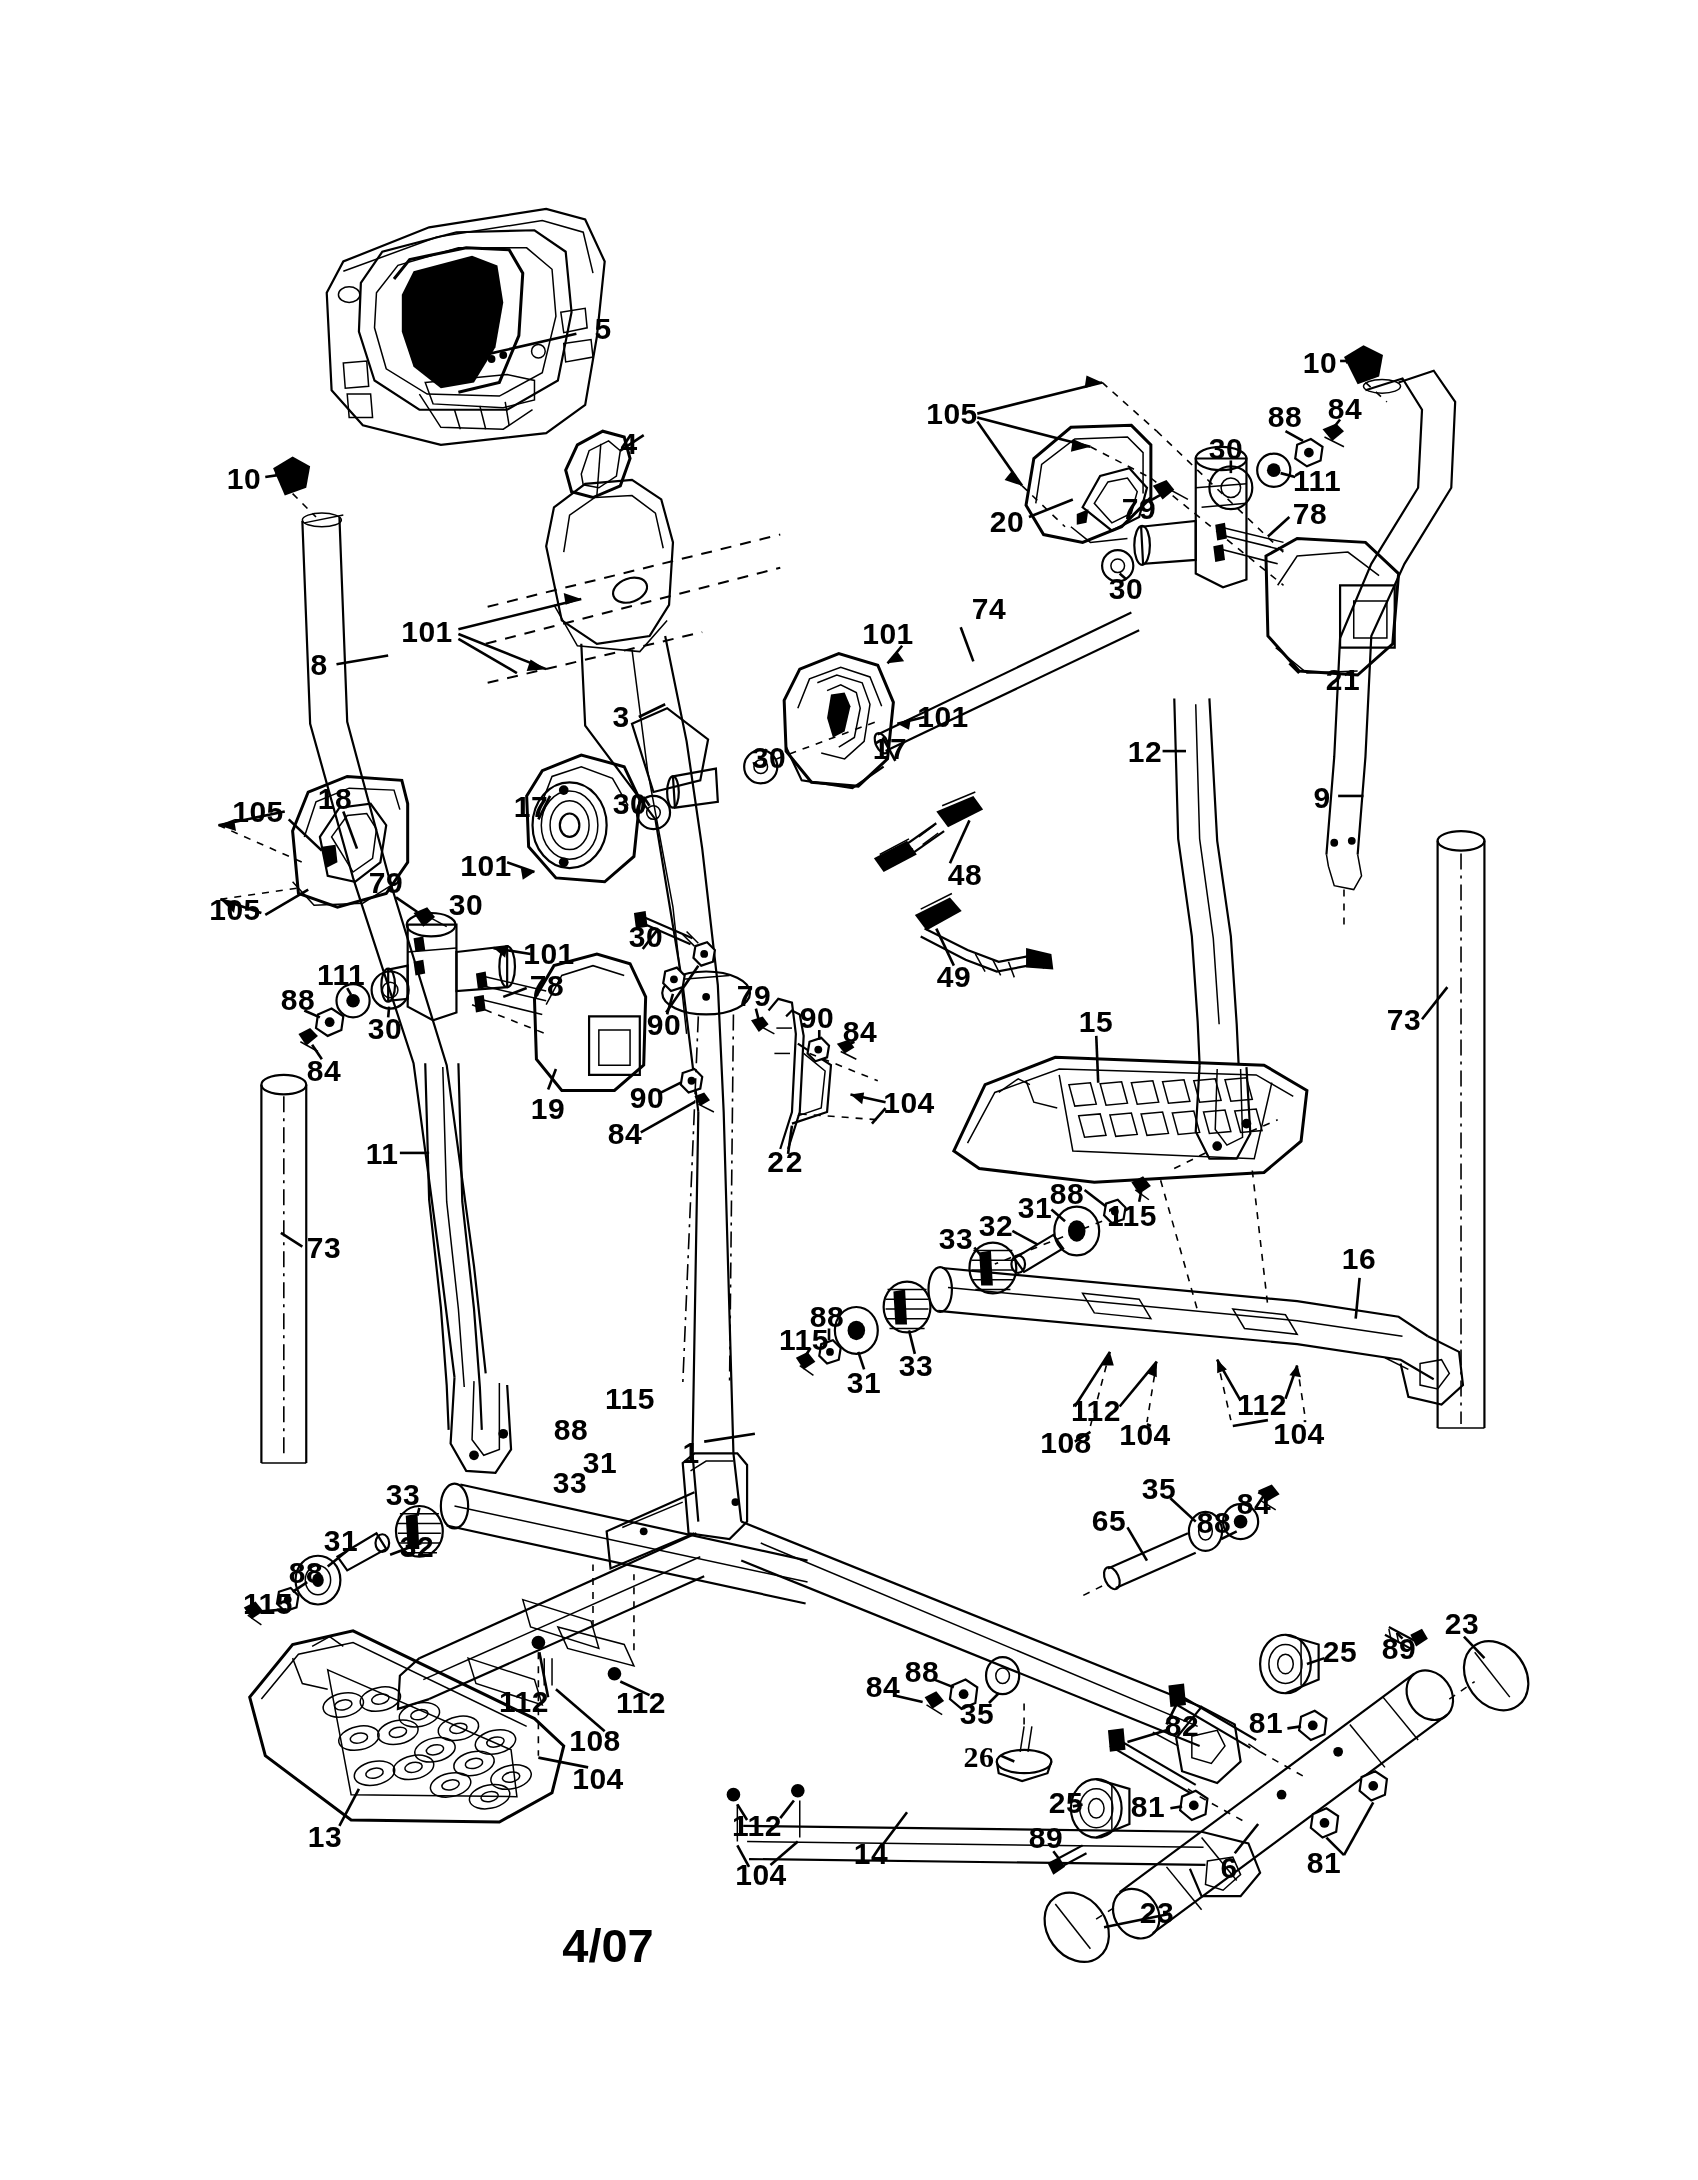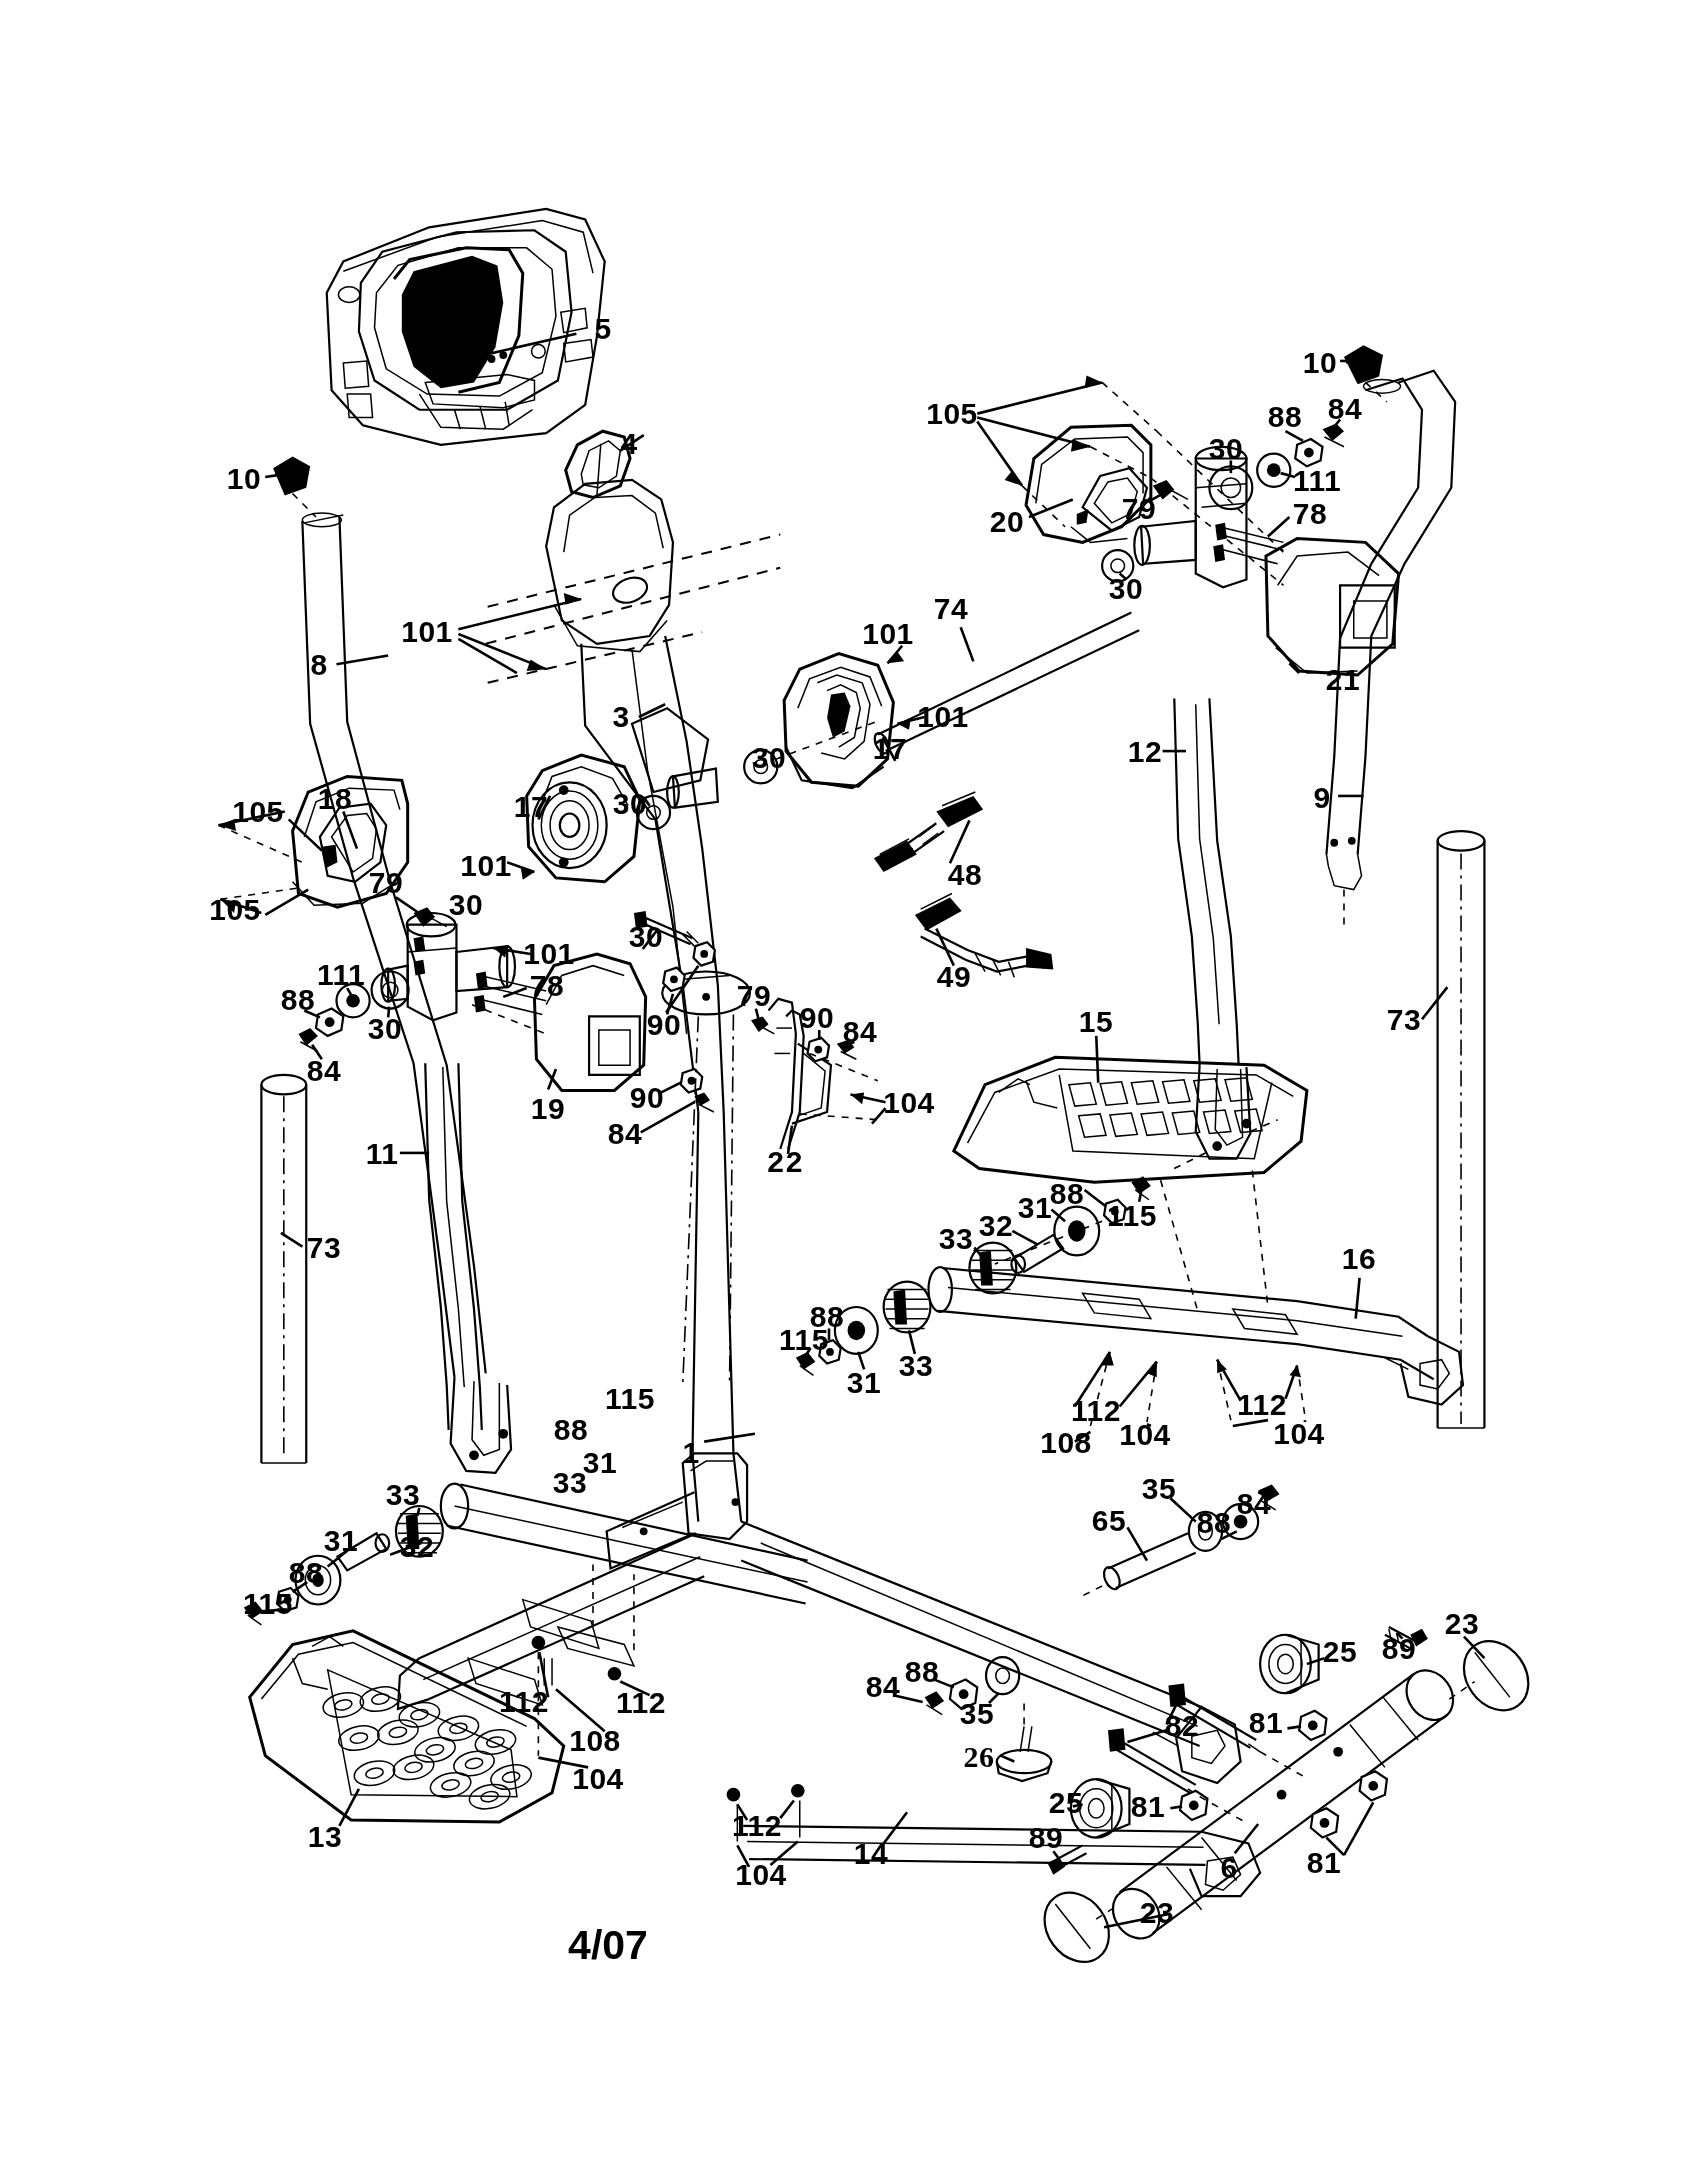--- a/index.html
+++ b/index.html
@@ -30,21 +30,21 @@
     letter-spacing:0.5px;
     color:#000;
     white-space:nowrap;
     transform:translate(-50%,-50%);
     -webkit-font-smoothing:none;
   }
   .datestamp{
     position:absolute;
     font-family:"Liberation Sans", sans-serif;
     font-weight:700;
-    font-size:41px;
+    font-size:47px;
     line-height:39px;
     color:#000;
     white-space:nowrap;
     transform:translate(-50%,-50%);
   }
   svg line, svg path, svg polyline, svg polygon, svg ellipse, svg circle, svg rect{
     vector-effect:non-scaling-stroke;
   }
   .ln{stroke:#000;stroke-width:2.2;fill:none;}
   .ln-thin{stroke:#000;stroke-width:1.5;fill:none;}
@@ -852,21 +852,21 @@
       <div class="callout" style="left: 1007px; top: 522px;">20</div>
       <div class="callout" style="left: 1139px; top: 509px;">79</div>
       <div class="callout" style="left: 1226px; top: 449px;">30</div>
       <div class="callout" style="left: 1285px; top: 417px;">88</div>
       <div class="callout" style="left: 1345px; top: 409px;">84</div>
       <div class="callout" style="left: 1317px; top: 481px;">111</div>
       <div class="callout" style="left: 1310px; top: 514px;">78</div>
       <div class="callout" style="left: 1320px; top: 363px;">10</div>
       <div class="callout" style="left: 1126px; top: 589px;">30</div>
       <div class="callout" style="left: 1343px; top: 680px;">21</div>
-      <div class="callout" style="left: 951px; top: 609px;">74</div>
+      <div class="callout" style="left: 989px; top: 609px;">74</div>
       <div class="callout" style="left: 888px; top: 634px;">101</div>
       <div class="callout" style="left: 943px; top: 717px;">101</div>
       <div class="callout" style="left: 769px; top: 758px;">30</div>
       <div class="callout" style="left: 890px; top: 749px;">17</div>
       <div class="callout" style="left: 1145px; top: 752px;">12</div>
       <div class="callout" style="left: 1322px; top: 798px;">9</div>
       <div class="callout" style="left: 1404px; top: 1020px;">73</div>
       <div class="callout" style="left: 965px; top: 875px;">48</div>
       <div class="callout" style="left: 954px; top: 977px;">49</div>
       <div class="callout" style="left: 258px; top: 812px;">105</div>

